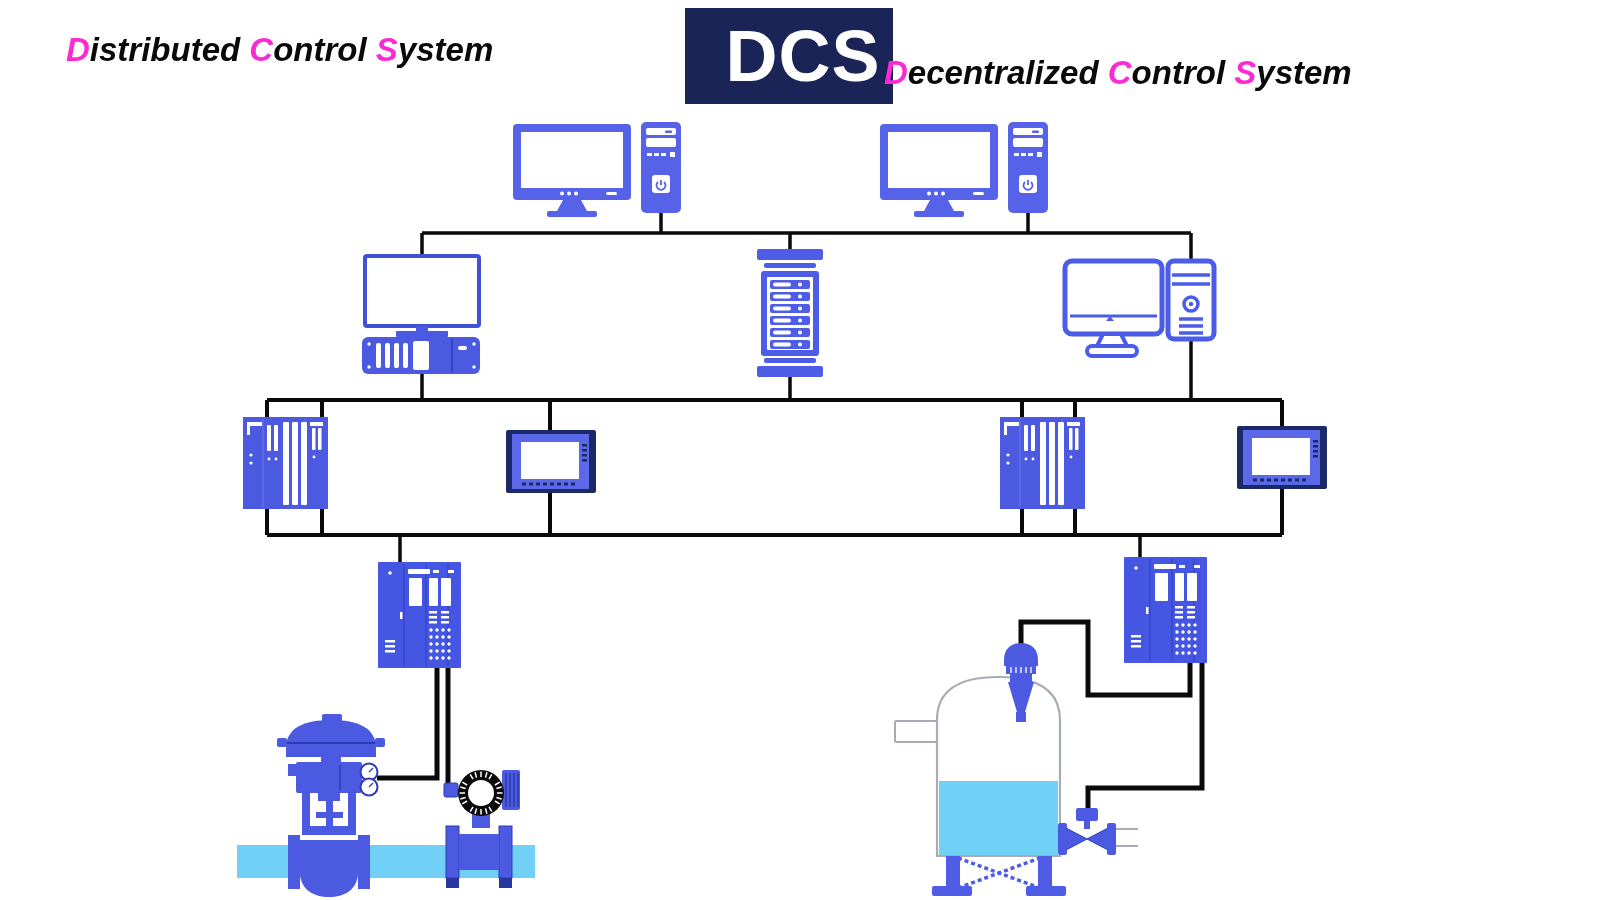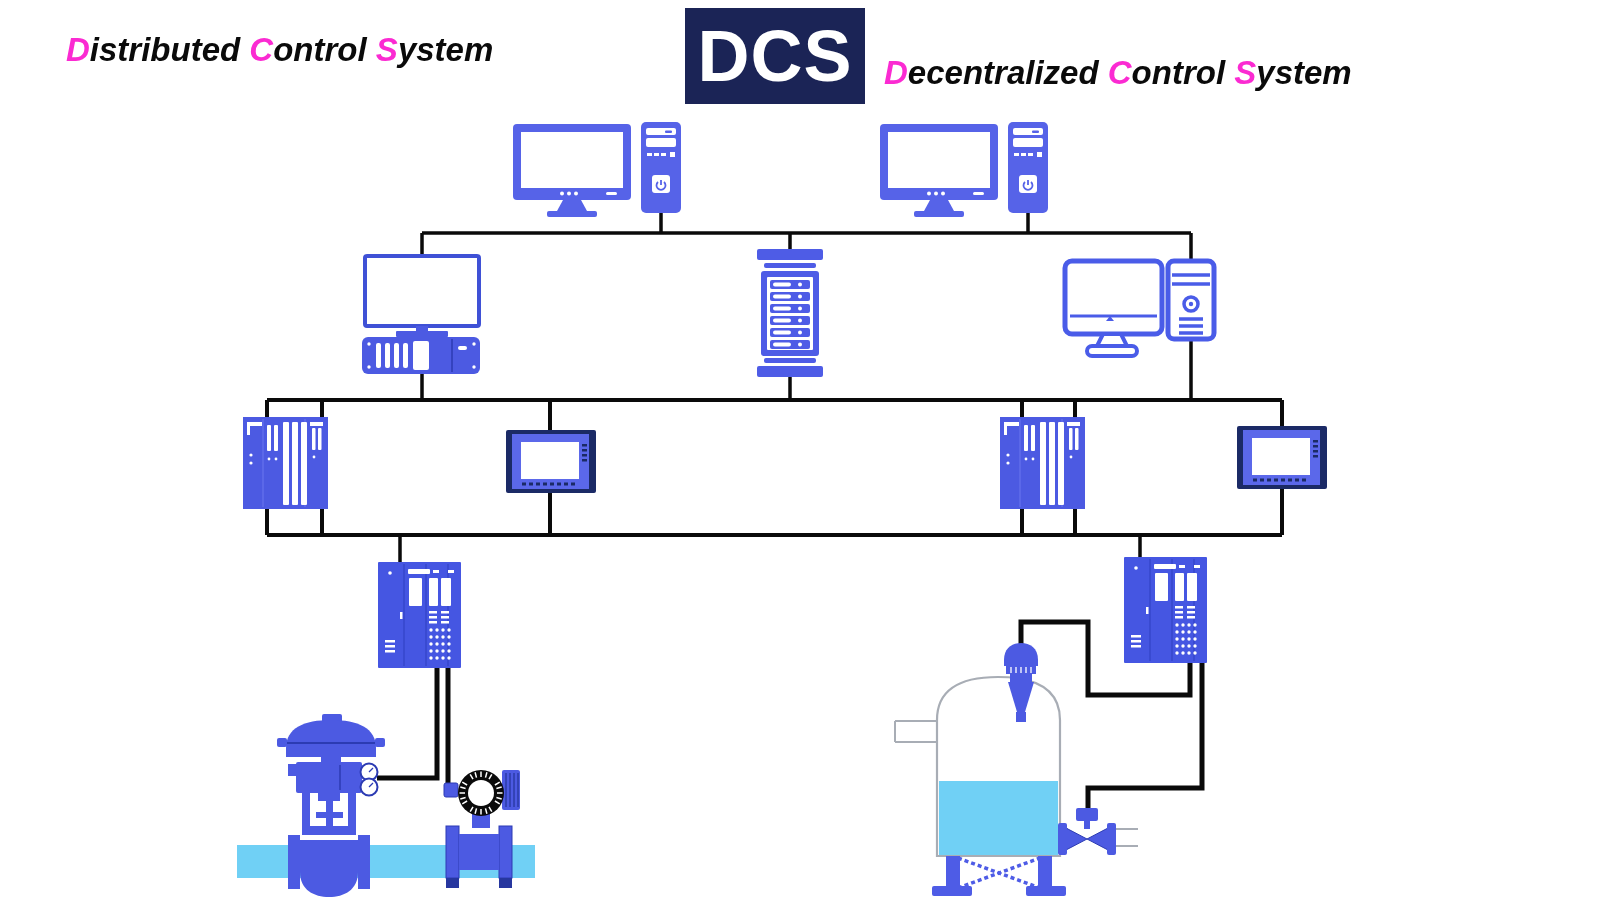--- a/index.html
+++ b/index.html
@@ -4,21 +4,21 @@
 <style>
   html,body{margin:0;padding:0;background:#fff;}
   #stage{position:relative;width:1600px;height:900px;background:#ffffff;overflow:hidden;
          font-family:"Liberation Sans",sans-serif;}
   .title{position:absolute;top:31px;font-weight:bold;font-size:33px;color:#0a0a0a;white-space:pre;font-style:italic;}
   .title .accent{color:#fb2ad2;}
   #title-left{left:66px;}
   #title-right{left:884px;margin-top:23px;}
   #dcs-badge{position:absolute;left:685px;top:8px;width:180px;height:96px;background:#1b2456;
              color:#ffffff;font-weight:bold;font-size:72px;display:flex;align-items:center;
-             justify-content:center;letter-spacing:1px;}
+             justify-content:center;letter-spacing:1px;padding-left:28px;}
   svg.diagram{position:absolute;left:0;top:0;}
 </style>
 </head>
 <body>
 
 <div id="stage">
 
   <div id="title-left" class="title"><span class="accent">D</span><span>istributed </span><span class="accent">C</span><span>ontrol </span><span class="accent">S</span><span>ystem</span></div>
 
   <div id="dcs-badge">DCS</div>

